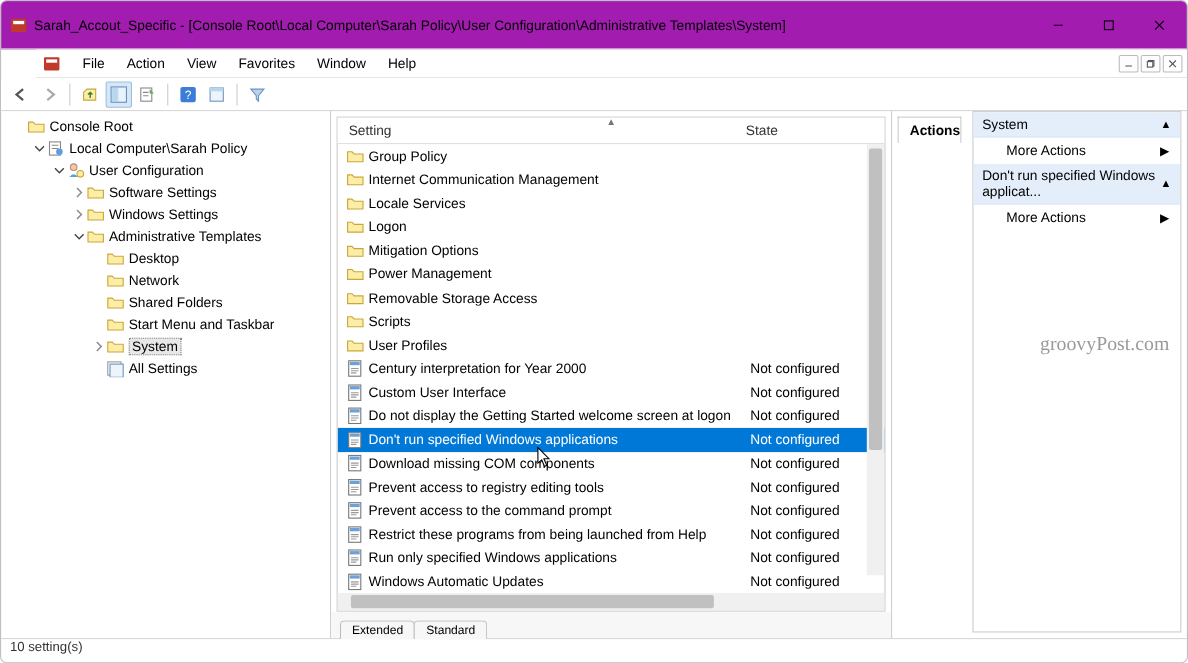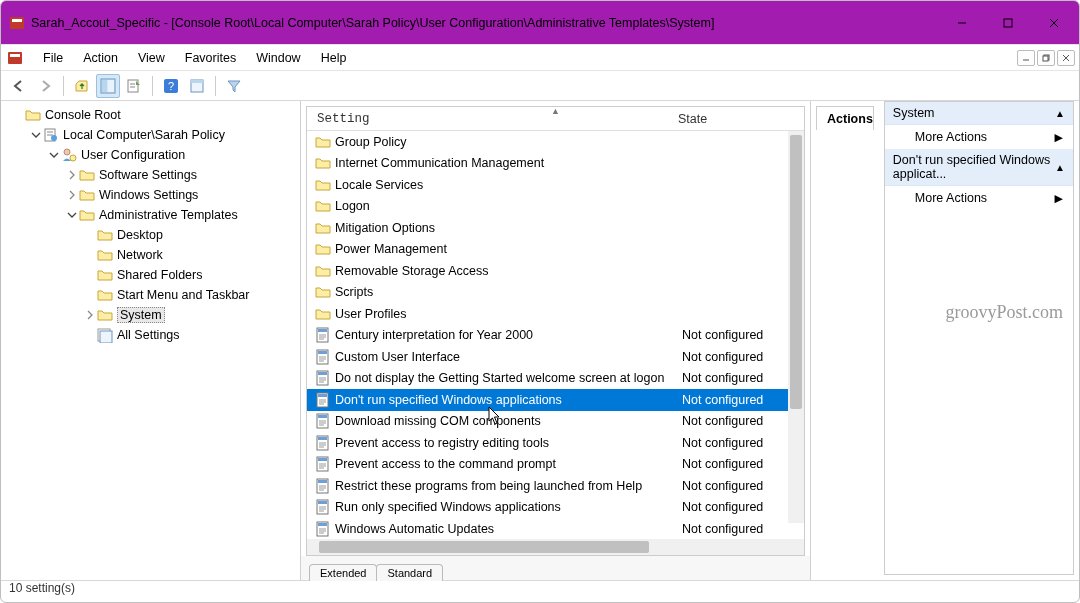--- a/index.html
+++ b/index.html
@@ -39,20 +39,21 @@
   }
   .winbtn svg { stroke:#000; }
   
   .menubar {
     display:flex;
     align-items:center;
     height: 26px;
     padding-left: 6px;
     border-bottom: 1px solid #e5e5e5;
     background:#fff;
+    margin-left:32px;
   }
   .menubar .mmcicon { width:16px;height:16px;margin-right:10px;}
   .menubar .menuitem { padding: 3px 10px; font-size:12.5px; }
   .menubar .spacer { flex:1; }
   .mdi-btns { display:flex; gap:2px; padding-right:4px;}
   .mdi-btn { width:18px;height:16px;border:1px solid #bbb;border-radius:2px;display:flex;align-items:center;justify-content:center;background:#fdfdfd;}
   
   .toolbar {
     display:flex;
     align-items:center;
@@ -106,21 +107,21 @@
   
   .list-wrap { flex:1; position:relative; display:flex; flex-direction:column; min-height:0; margin:5px 5px 0 5px; border:1px solid #ccc; }
   .list-header {
     display:flex; height:24px; align-items:center;
     background:#fff;
     border-bottom:1px solid #e0e0e0;
     font-size:12.5px; color:#333;
     position:relative;
   }
   .sort-arrow { position:absolute; left:50%; top:-1px; transform:translateX(-50%); font-size:9px; color:#777;}
-  .col-setting { flex:1; padding-left:10px;font-family:Liberation Mono, monospace; }
+  .col-setting { flex:1; padding-left:10px; }
   .col-state { width:130px; text-align:left; padding-left:4px;}
   .list-body { flex:1; overflow:hidden; position:relative; }
   .list-rows { height: 100%; overflow:hidden; }
   .list-row {
     display:flex; align-items:center;
     height:21.5px;
     font-size:12.5px;
     padding-left:8px;
   }
   .list-row.selected { background:#0078d7; color:#fff; }

